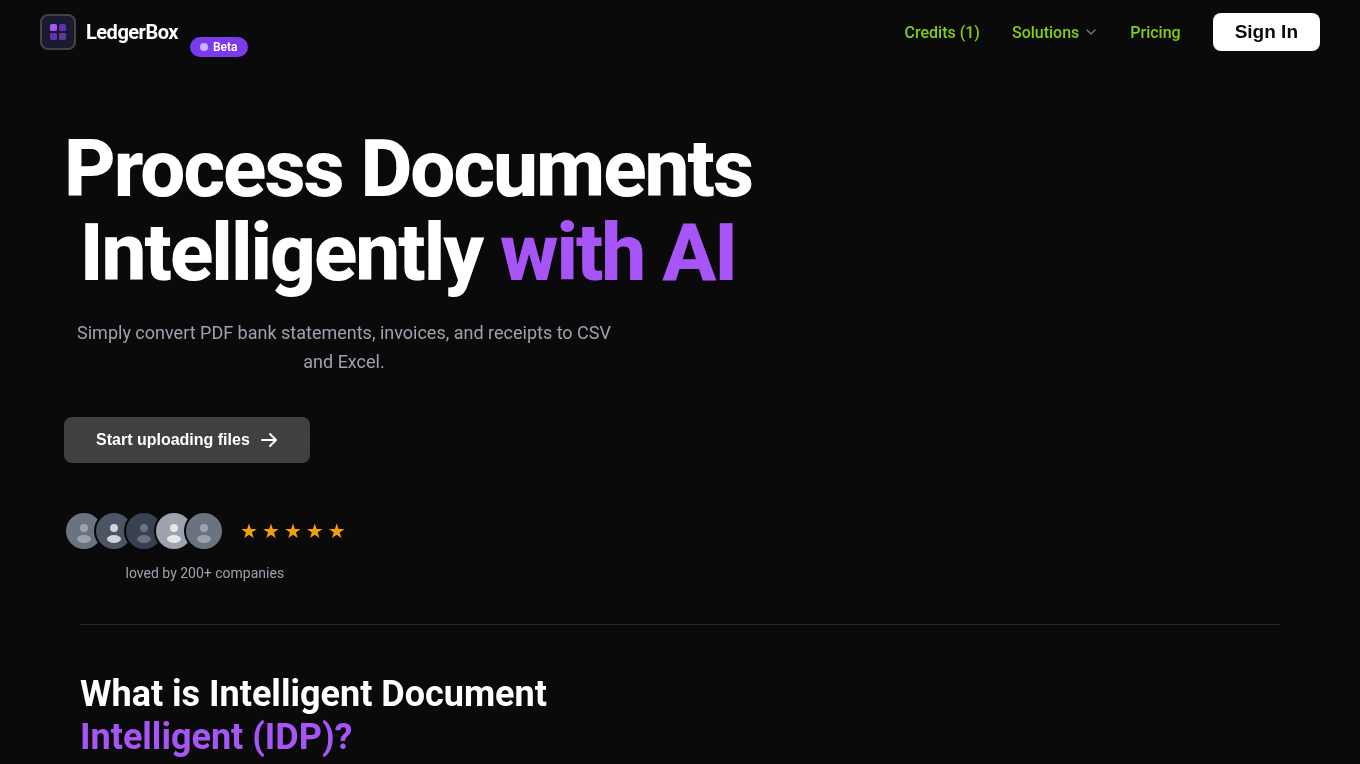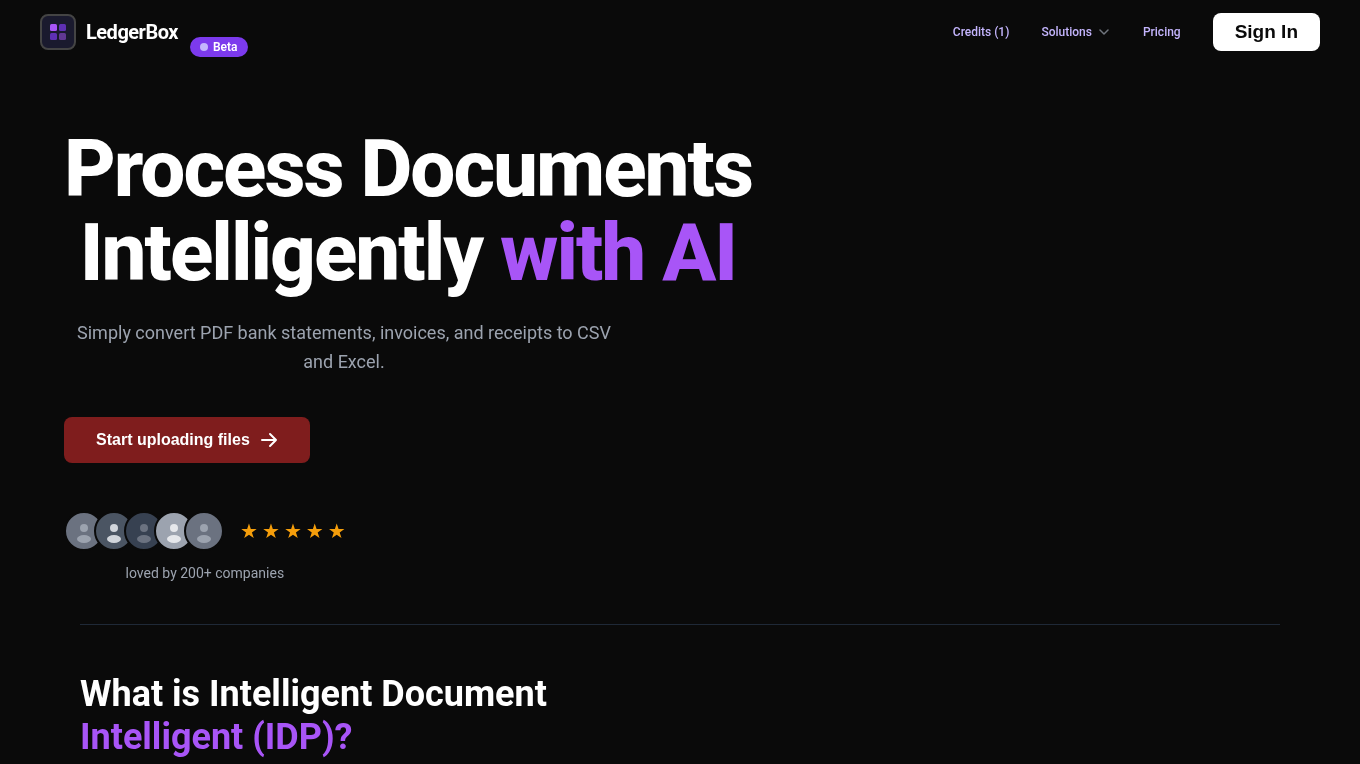--- a/index.html
+++ b/index.html
@@ -85,22 +85,22 @@
       border-radius: 50%;
     }
 
     .nav-right {
       display: flex;
       align-items: center;
       gap: 32px;
     }
 
     .nav-link {
-      color: #c4b5fd;
-      font-size: 12px;
+      color: #84cc16;
+      font-size: 16px;
       font-weight: 500;
       cursor: pointer;
       text-decoration: none;
     }
 
     .nav-solutions {
       display: flex;
       align-items: center;
       gap: 5px;
     }
@@ -162,21 +162,21 @@
 
     .hero-subtitle {
       font-size: 18px;
       color: #9ca3af;
       line-height: 1.6;
       max-width: 560px;
       margin-bottom: 40px;
     }
 
     .upload-btn {
-      background: #7f1d1d;
+      background: #404040;
       color: #ffffff;
       font-size: 16px;
       font-weight: 600;
       padding: 14px 32px;
       border-radius: 8px;
       border: none;
       cursor: pointer;
       display: flex;
       align-items: center;
       gap: 10px;

